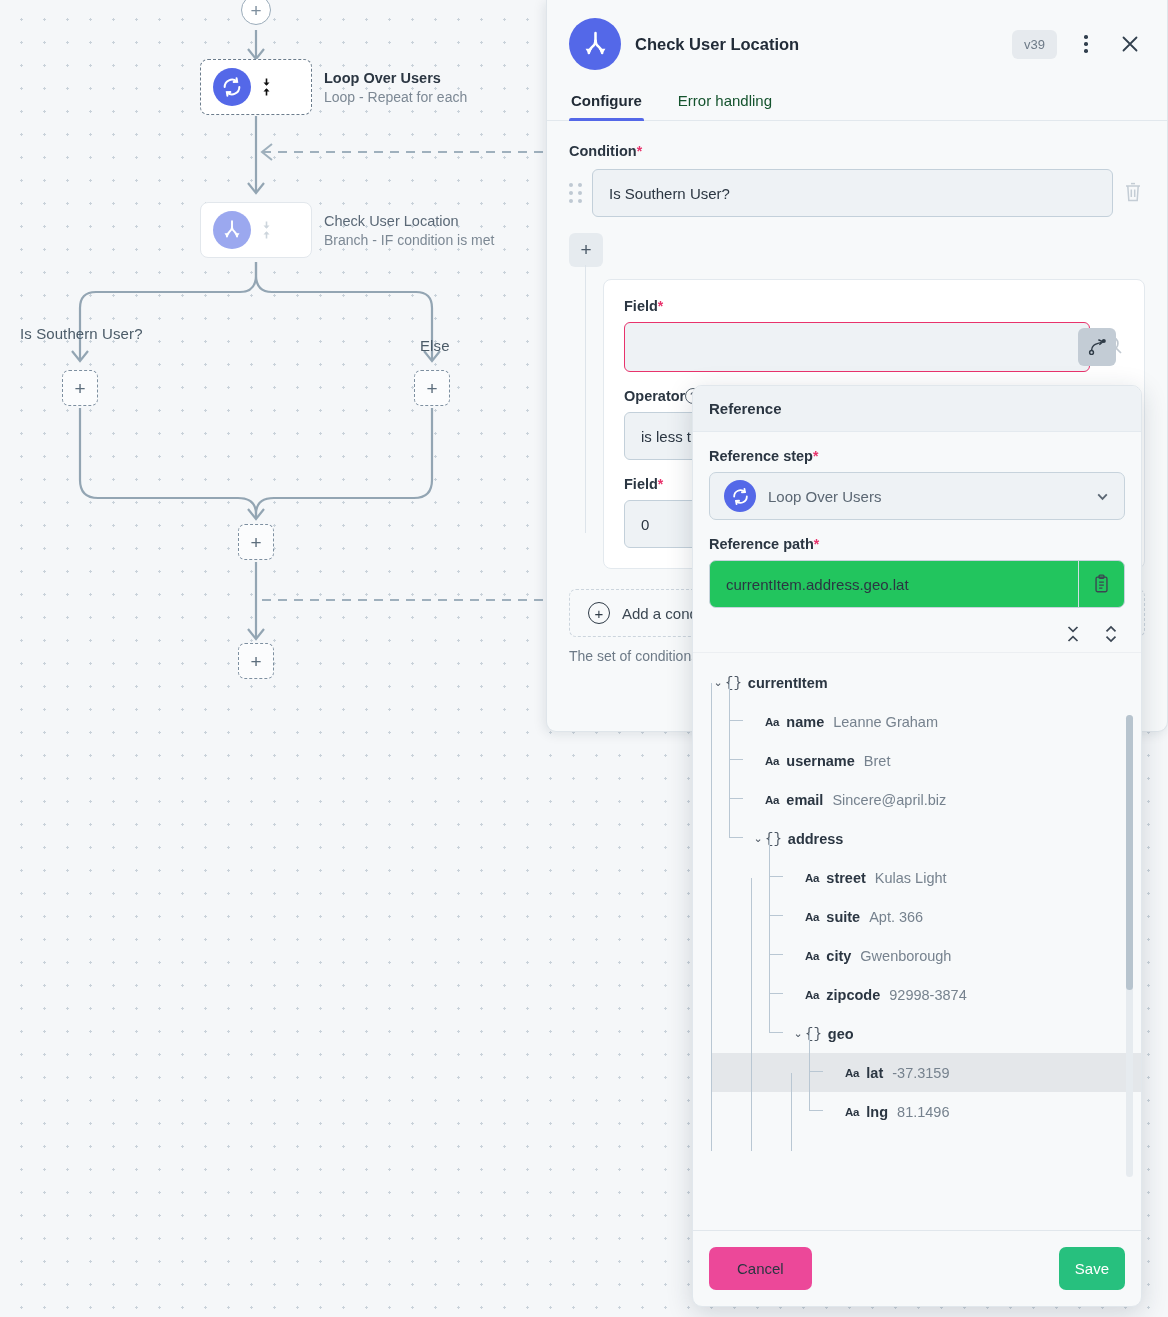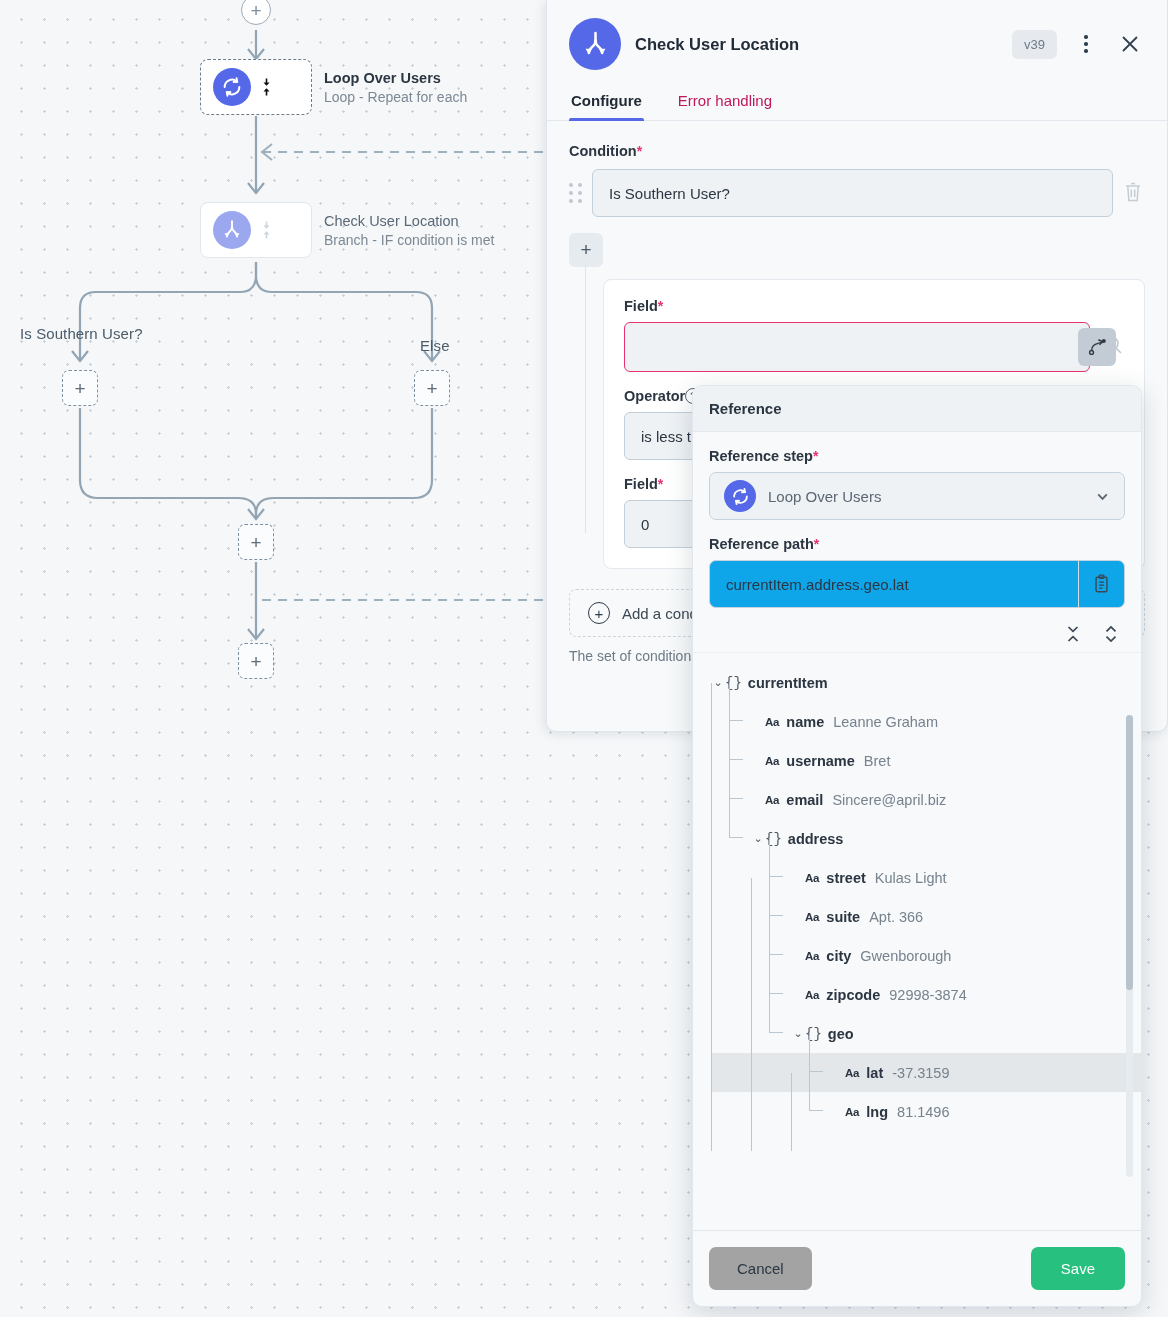--- a/index.html
+++ b/index.html
@@ -73,21 +73,21 @@
   .panel-title { font-size: 16.5px; font-weight: 700; color: #222c38; flex: 1; }
   .ver-badge { background: #e6eaee; color: #6d7a87; font-size: 13px;
     padding: 7px 12px; border-radius: 6px; }
   .icon-btn { width: 30px; height: 30px; display: flex; align-items: center;
     justify-content: center; color: #3c4754; border-radius: 5px; }
   .kebab { display: flex; flex-direction: column; gap: 3.5px; align-items: center; }
   .kebab i { width: 3.5px; height: 3.5px; border-radius: 50%; background: #32404e; display: block; }
 
   .tabs { display: flex; gap: 32px; padding: 0 22px; margin-top: 16px;
     border-bottom: 1px solid #e2e8ed; }
-  .tab { font-size: 15px; padding: 6px 2px 11px 2px; color: #be185d; position: relative; }
+  .tab { font-size: 15px; padding: 6px 2px 11px 2px; color: #14532d; position: relative; }
   .tab.active { color: #212b36; font-weight: 700; }
   .tab.active::after { content:""; position:absolute; left:0; right:0; bottom:-1px;
     height: 3px; background: #5468e8; border-radius: 2px 2px 0 0; }
 
   .panel-body { padding: 22px 22px 0 22px; position: relative; height: calc(100% - 124px); }
   .req { color: #e8336c; font-size: 14px; }
   .fld-label { font-size: 14.5px; font-weight: 700; color: #2b3642; display: flex;
     align-items: center; }
 
   .cond-row { display: flex; align-items: center; gap: 10px; margin-top: 10px; }
@@ -155,21 +155,21 @@
 
   .pop-body { padding: 16px 16px 0 16px; }
   .sel-shell {
     background: #eef2f5; border: 1px solid #c7d3dc; border-radius: 7px; height: 48px;
     display: flex; align-items: center; gap: 12px; padding: 0 14px; margin-top: 8px;
   }
   .sel-shell .val { flex: 1; font-size: 15px; color: #5b6773; }
   .sm-loop { width: 32px; height: 32px; border-radius: 50%; background: #5468e8;
     display:flex; align-items:center; justify-content:center; flex:0 0 auto; }
   .path-shell {
-    background: #0ea5e9; border: 1px solid #c7d3dc; border-radius: 7px; height: 48px;
+    background: #22c55e; border: 1px solid #c7d3dc; border-radius: 7px; height: 48px;
     display: flex; align-items: center; margin-top: 8px; overflow: hidden;
   }
   .path-shell .val { flex: 1; font-size: 15px; color: #2b3642; padding: 0 16px; }
   .copy-btn { width: 46px; height: 100%; border-left: 1px solid #d3dde4;
     display: flex; align-items: center; justify-content: center; color: #3b4651; }
 
   .tree-tools { display: flex; justify-content: flex-end; gap: 22px;
     padding: 16px 22px 8px 0; }
   .tree-tool { width: 16px; height: 20px; color: #3c4754; display:flex;
     align-items:center; justify-content:center; }
@@ -191,24 +191,24 @@
     width: 14px; height: 20px; top: -1px; }
   .vline { position: absolute; width: 1px; background: #b9c7d3; }
 
   .scrollbar { position: absolute; right: 8px; top: 62px; width: 7px; height: 275px;
     background: #b7c4ce; border-radius: 4px; }
   .scrolltrack { position: absolute; right: 8px; top: 62px; width: 7px; height: 462px;
     background: #e6ebef; border-radius: 4px; }
 
   .pop-foot { border-top: 1px solid #e1e7ec; padding: 16px; display: flex;
     align-items: center; justify-content: space-between; }
-  .btn-cancel { background: #a3a3a3; color: #2b3642; border-radius: 7px;
+  .btn-cancel { background: #ec4899; color: #2b3642; border-radius: 7px;
     padding: 13px 28px; font-size: 15px; }
   .btn-save { background: #27c07e; color: #ffffff; border-radius: 7px;
-    padding: 13px 30px; font-size: 15px; }
+    padding: 13px 16px; font-size: 15px; }
 </style>
 </head>
 <body>
 
 <div id="root">
 
   <div class="canvas">
 
     <svg class="edge" style="left:0;top:0;width:546px;height:720px" viewBox="0 0 546 720">
       <g stroke="#93a5b3" stroke-width="2.2" fill="none">

